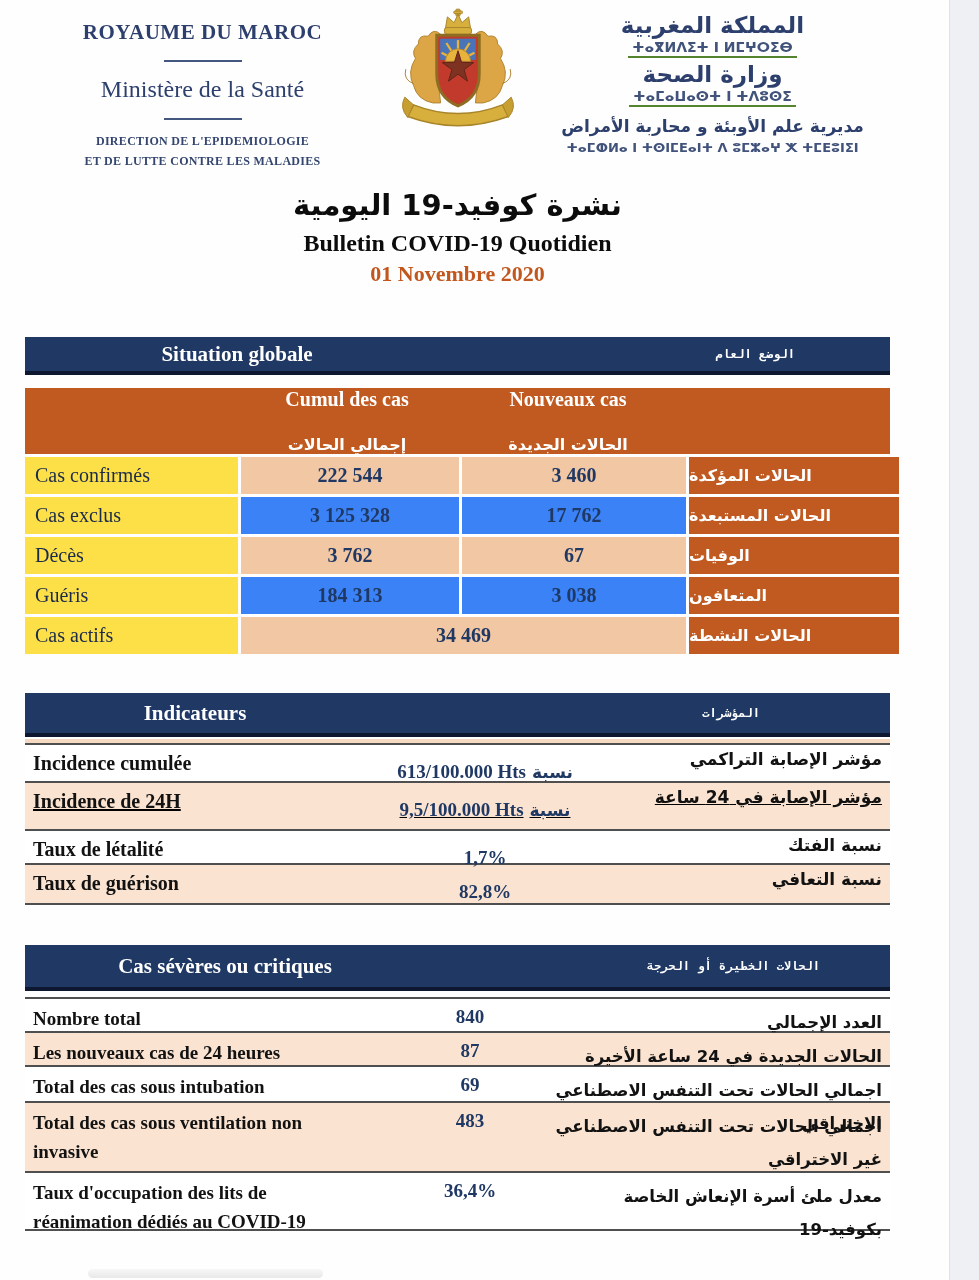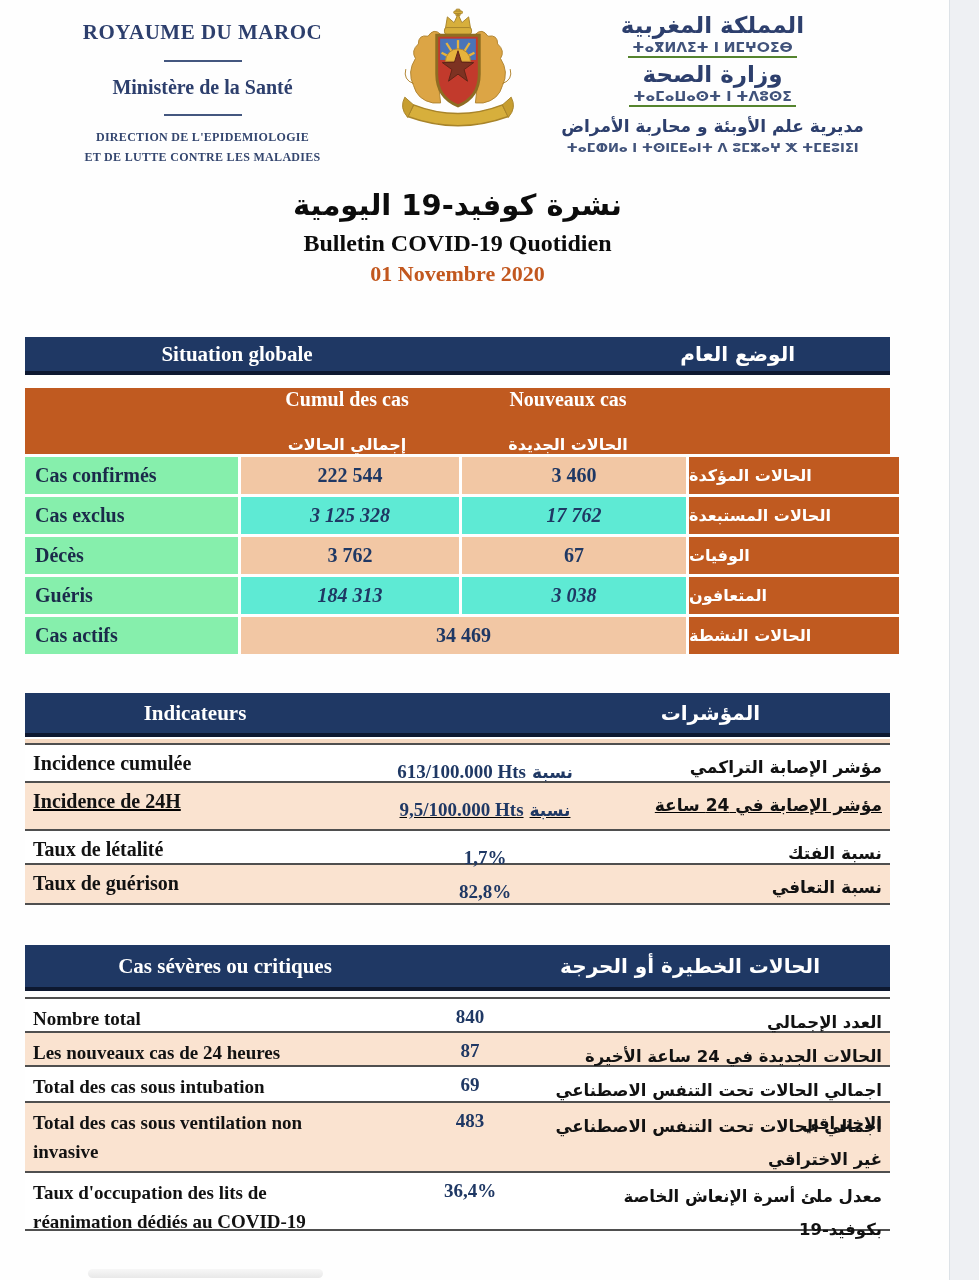--- a/index.html
+++ b/index.html
@@ -13,21 +13,21 @@
     background:#eef0f3; border-left:1px solid #dde2e7;
   }
   .ar { font-family:"DejaVu Sans",sans-serif; }
 
   
   .hdr { position:absolute; top:8px; left:25px; width:865px; display:grid;
          grid-template-columns:355px 155px 355px; }
   .hdr-left { text-align:center; color:#2d3f6d; padding-top:12px; }
   .h-kingdom { font-size:21px; font-weight:bold; letter-spacing:.5px; }
   .rule { width:78px; height:2px; background:#44577f; margin:15px auto 14px auto; }
-  .h-ministry { font-size:20px; font-weight:bold; }
+  .h-ministry { font-size:24px; font-weight:normal; }
   .h-dir { font-size:12px; font-weight:600; letter-spacing:.3px; margin-top:5px; color:#34466f; }
   .hdr-center { display:flex; justify-content:center; }
   .hdr-right { text-align:center; color:#2d3f6d; padding-top:4px; }
   .h-ar-big { font-size:23px; font-weight:bold; }
   .h-tif { font-size:14px; font-weight:bold; color:#41537b; display:inline-block;
            border-bottom:2px solid #55842e; padding:0 4px 1px 4px; margin:1px 0 3px 0; }
   .h-ar-mid { font-size:17px; font-weight:bold; margin-top:6px; }
   .h-tif-plain { font-size:13px; font-weight:bold; color:#41537b; margin-top:4px; }
 
   
@@ -35,59 +35,59 @@
   .t-ar { font-size:29px; font-weight:bold; color:#0c0c0c; }
   .t-fr { font-size:24px; font-weight:bold; color:#0c0c0c; margin-top:8px; }
   .t-date { font-size:22px; font-weight:bold; color:#c2571e; margin-top:4px; }
 
   
   .band { position:relative; background:#1f3864; color:#ffffff;
           border-bottom:4px solid #0d1830; }
   .band-fr { position:absolute; top:50%; transform:translateY(-50%);
              font-size:21px; font-weight:bold; text-align:center; }
   .band-ar { position:absolute; top:50%; transform:translateY(-50%);
-             font-size:20px; font-weight:bold; }
+             font-size:12px; font-weight:bold;font-family:Liberation Mono, monospace; }
 
   
   .sec-global { position:absolute; top:337px; left:25px; width:865px; }
   .sec-global .band { height:38px; }
   .sec-global .band-fr { left:0; width:424px; }
   .sec-global .band-ar { right:95px; }
   .g-head { margin-top:13px; height:66px; background:#c05a20; display:grid;
             grid-template-columns:213px 218px 224px 210px; color:#ffffff; }
   .g-hcell { grid-row:1; display:flex; flex-direction:column; align-items:center;
              justify-content:space-between; gap:4px; }
   .g-hc2 { grid-column:2; } .g-hc3 { grid-column:3; }
   .g-hfr { font-size:20px; font-weight:bold; }
   .g-har { font-size:16px; font-weight:bold; }
   .g-rows { margin-top:3px; display:grid; grid-template-columns:213px 218px 224px 210px;
             grid-auto-rows:37px; gap:3px; background:#ffffff; }
-  .gl { background:#86efac; color:#1b2a4a; font-size:20px; font-weight:bold;
+  .gl { background:#fde047; color:#1b2a4a; font-size:20px; font-weight:normal;
         display:flex; align-items:center; padding-left:10px; }
   .gv { background:#f2c7a4; color:#1f3864; font-size:20px; font-weight:bold;
         display:flex; align-items:center; justify-content:center; }
-  .gv.light { background:#5eead4;font-style:italic; }
+  .gv.light { background:#3b82f6; }
   .gv.span2 { grid-column:2 / 4; }
   .ga { background:#c05a20; color:#ffffff; font-size:16px; font-weight:bold;
         display:flex; align-items:center; justify-content:flex-end; padding-right:10px; }
 
   
   .sec-ind { position:absolute; top:693px; left:25px; width:865px; }
   .sec-ind .band { height:44px; }
   .sec-ind .band-fr { left:0; width:340px; }
   .sec-ind .band-ar { right:130px; }
   .i-strip { height:6px; background:#f5d9c2; border-bottom:2px solid #4f4f4f; margin-top:2px; }
   .irow { display:grid; grid-template-columns:330px 260px 275px;
           border-bottom:2px solid #4f4f4f; }
   .irow.white { background:#ffffff; } .irow.peach { background:#fae3d0; }
   .if { font-size:20px; font-weight:bold; color:#121212; padding:7px 0 0 8px; }
   .iv { text-align:center; color:#1f3864; font-size:19px; font-weight:bold; padding-top:16px; }
   .iva { margin-left:6px; font-size:17px; }
   .ia { text-align:right; direction:rtl; font-size:17px; font-weight:bold; color:#121212;
-        padding:12px 8px 0 0; }
+        padding:4px 8px 0 0; }
   .h38{height:38px;} .h48{height:48px;text-decoration:underline;} .h34{height:34px;} .h40{height:40px;}
 
   
   .sec-sev { position:absolute; top:945px; left:25px; width:865px; }
   .sec-sev .band { height:46px; }
   .sec-sev .band-fr { left:0; width:400px; }
   .sec-sev .band-ar { right:70px; }
   .s-gap { height:8px; border-bottom:2px solid #4f4f4f; }
   .srow { display:grid; grid-template-columns:360px 170px 335px;
           border-bottom:2px solid #4f4f4f; }

